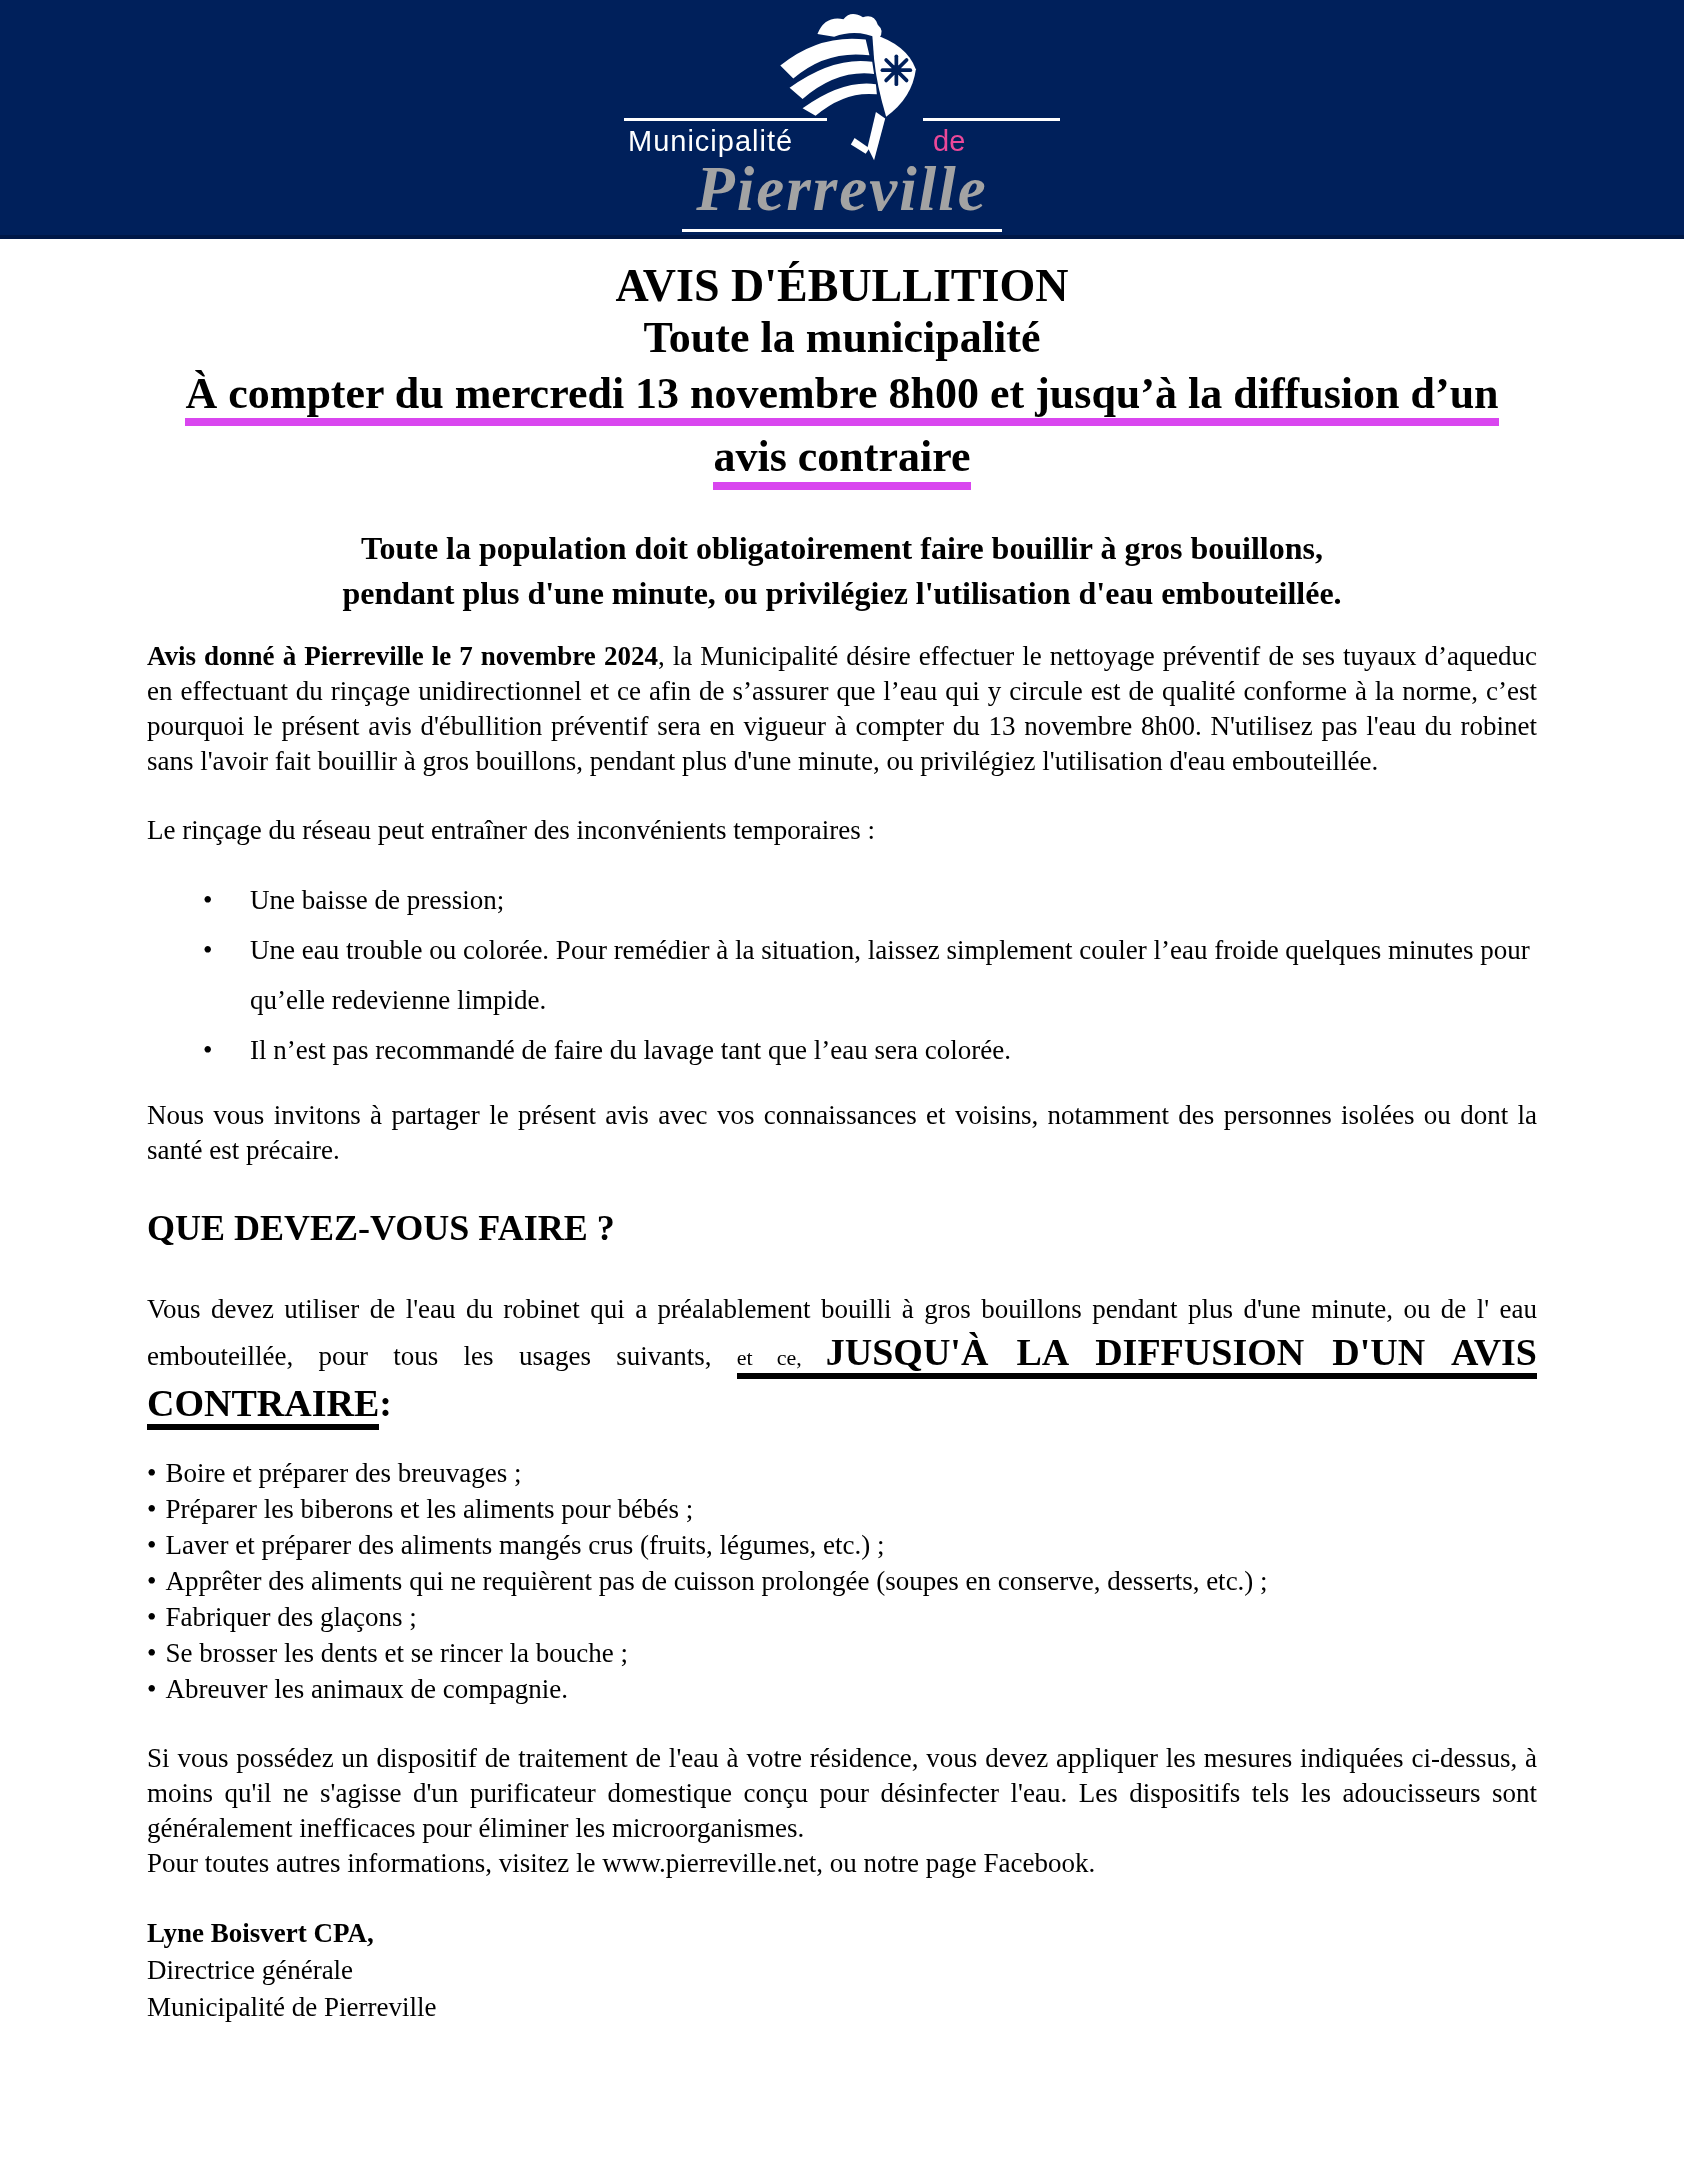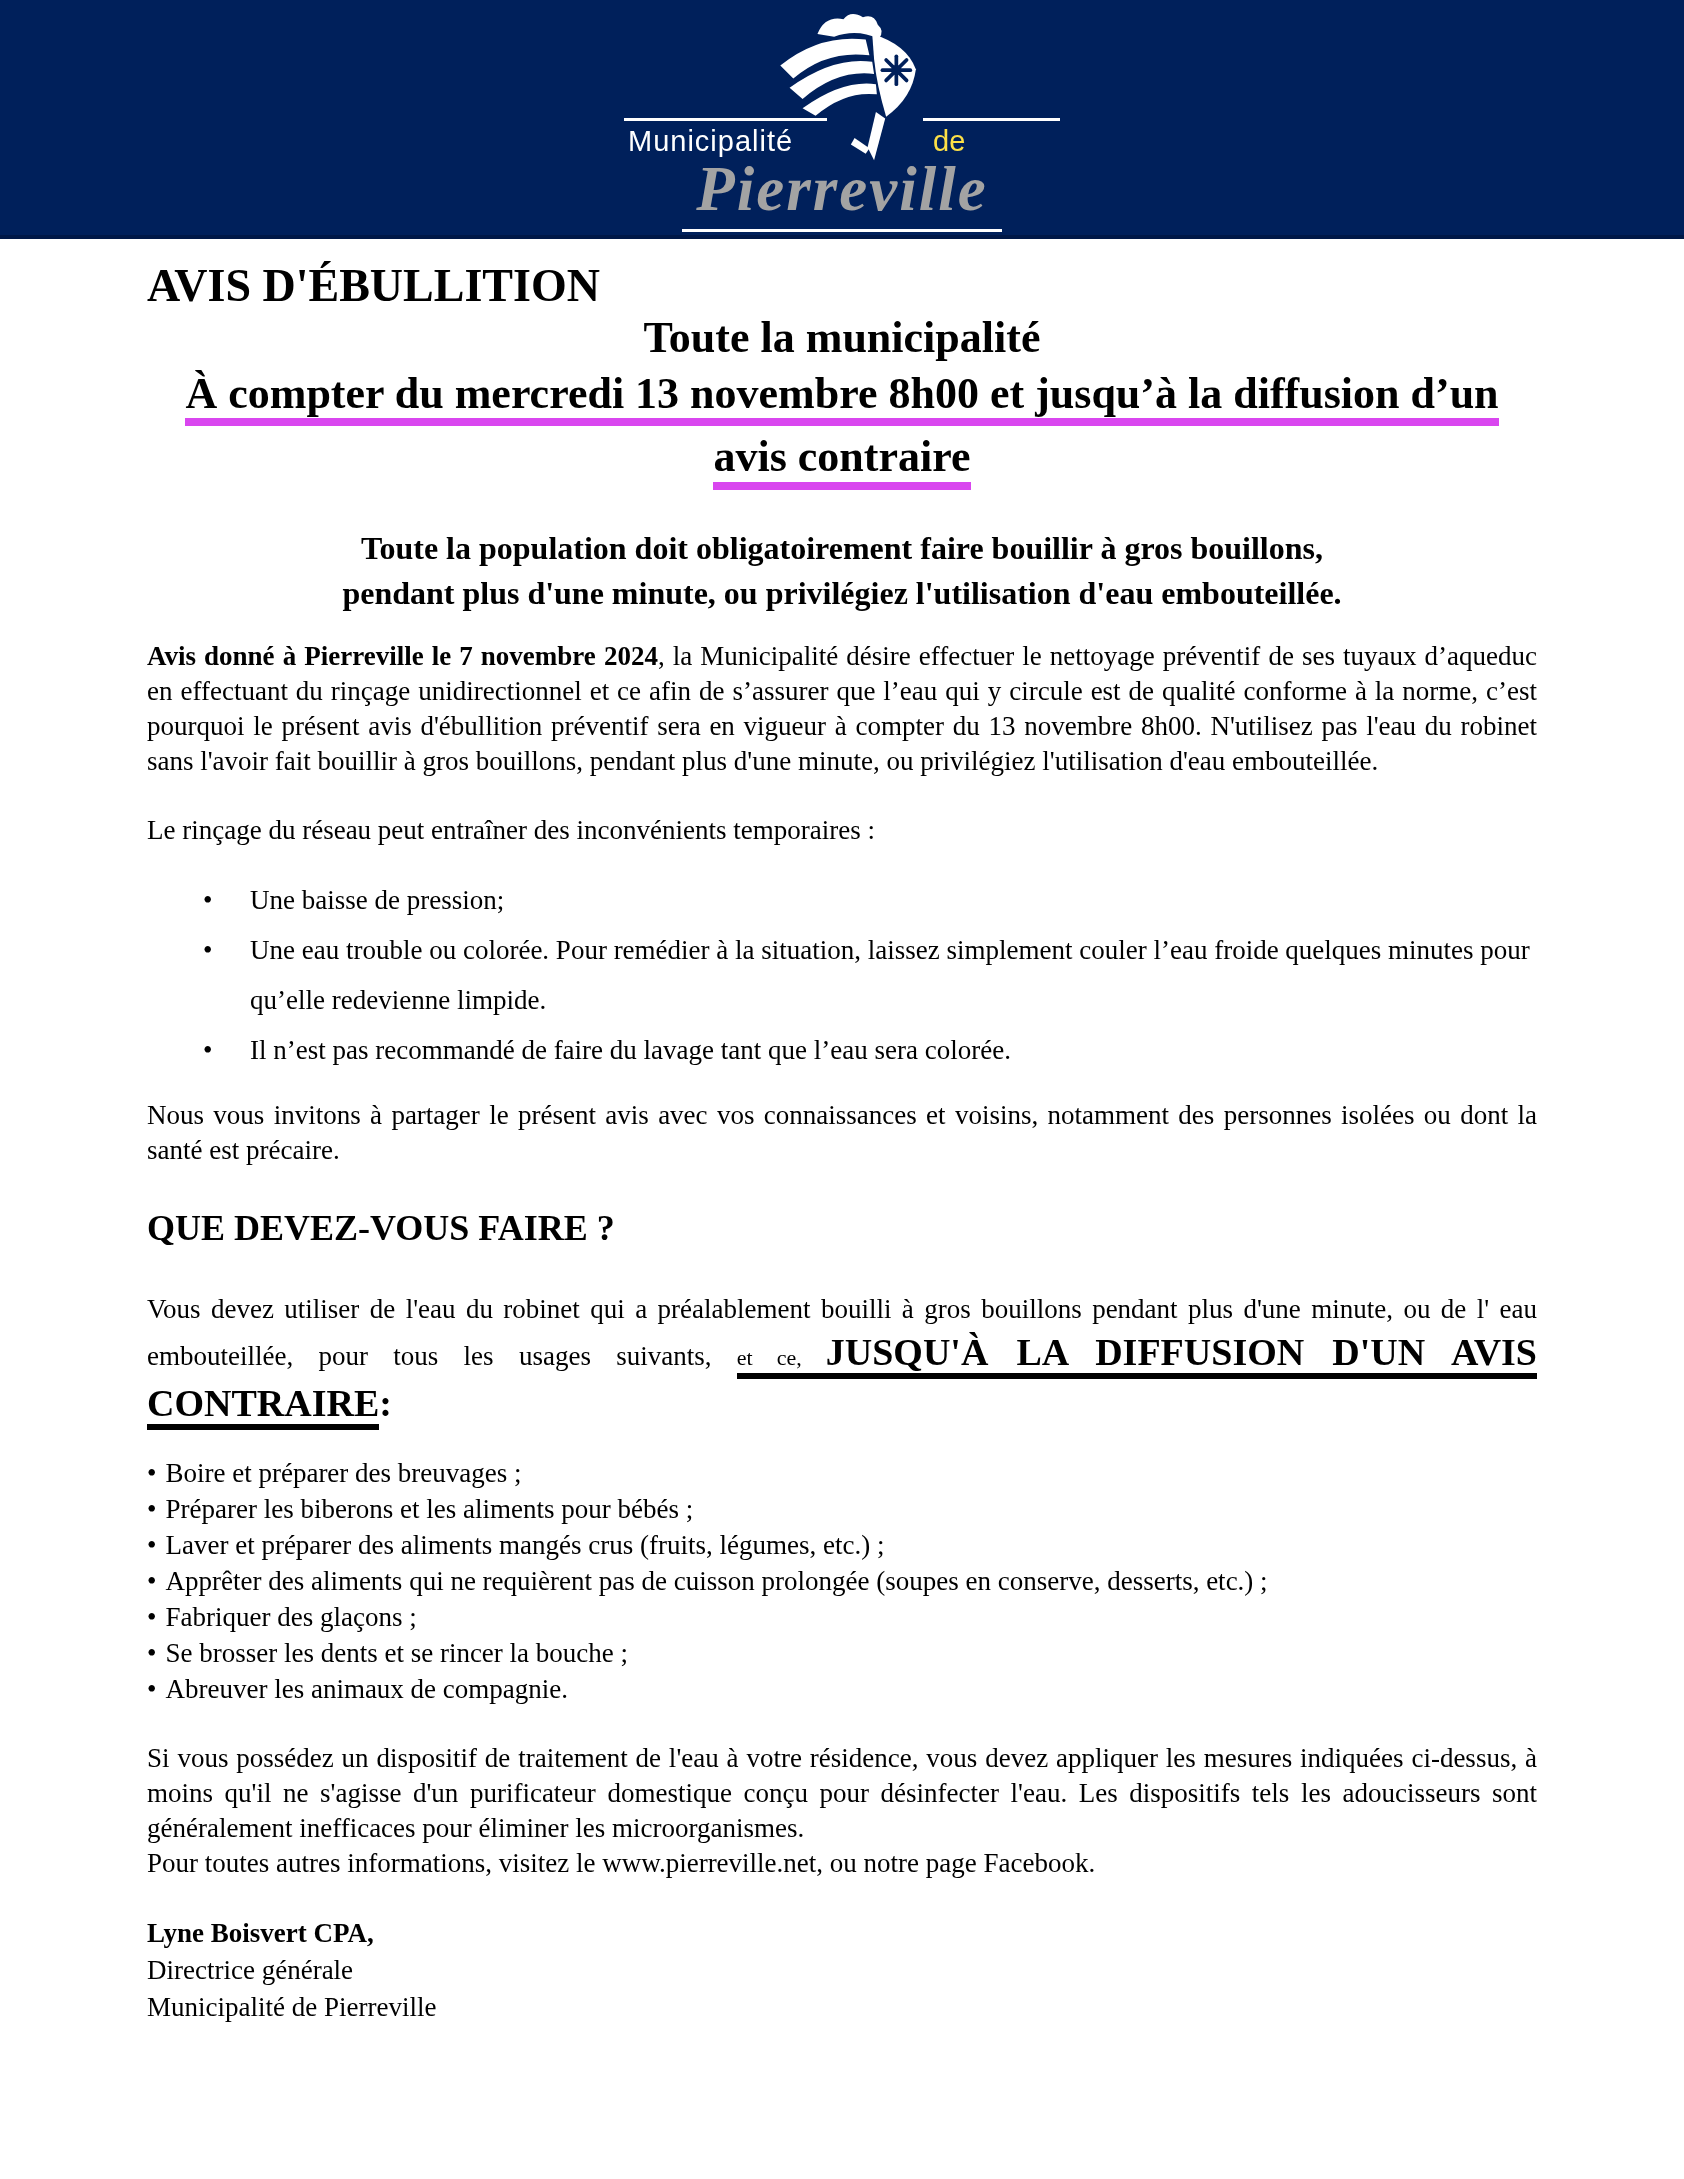--- a/index.html
+++ b/index.html
@@ -25,36 +25,36 @@
   .logo-rule-left  { position:absolute; left:0;   top:0; width:203px; height:3px; background:#fff; }
   .logo-rule-right { position:absolute; right:0;  top:0; width:137px; height:3px; background:#fff; }
   .logo-muni {
     position:absolute; left:4px; top:7px;
     font-family:"Liberation Sans", sans-serif;
     font-size:29px; letter-spacing:1px; color:#fff;
   }
   .logo-de {
     position:absolute; left:309px; top:7px;
     font-family:"Liberation Sans", sans-serif;
-    font-size:29px; color:#fde047;
+    font-size:29px; color:#ec4899;
   }
   .logo-name {
     display:inline-block;
     margin-top:2px;
     font-size:63px; font-weight:bold; font-style:italic;
     letter-spacing:2px; line-height:1.0;
     border-bottom:3px solid #fff;
     padding:0 14px 8px 14px;
     color:#a3a3a3;
   }
 
   
   .content { padding:0 147px; }
 
-  .title-avis  { margin-top:20px; text-align:left; font-size:46px; font-weight:bold; line-height:53px; }
+  .title-avis  { margin-top:20px; text-align:center; font-size:46px; font-weight:bold; line-height:53px; }
   .title-scope { text-align:center; font-size:44px; font-weight:bold; line-height:51px; }
   .title-period { text-align:center; font-size:44px; font-weight:bold; line-height:61px; }
   .u-thick { display:inline-block; border-bottom:8px solid #d946ef; padding-bottom:0; line-height:1.1; }
 
   .lead { margin-top:36px; text-align:center; font-weight:bold; font-size:32px; line-height:45px; }
 
   .para { font-size:27px; line-height:35px; text-align:justify; margin:23px 0 0 0; }
   .para b { font-weight:bold; }
 
   .inconv-intro { margin-top:34px; font-size:27px; line-height:35px; }

